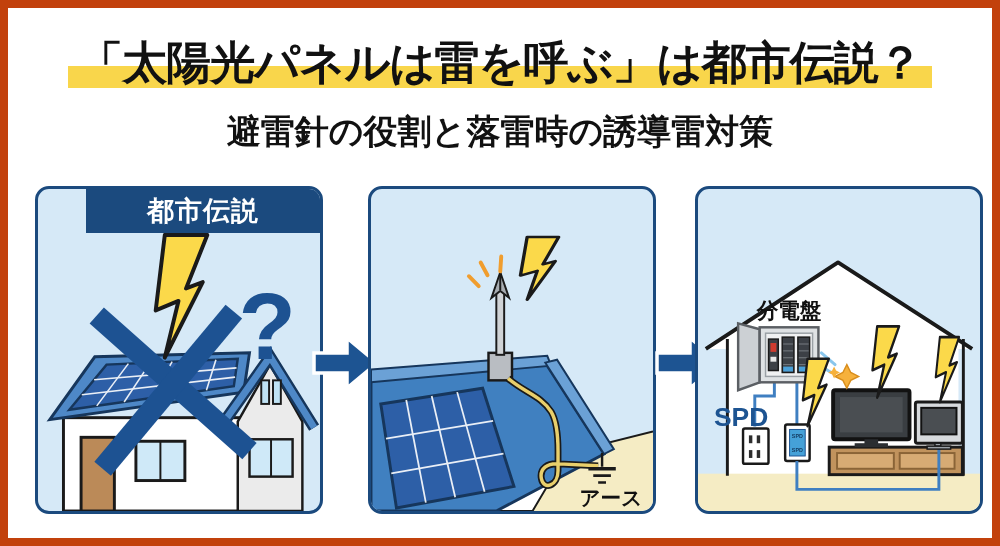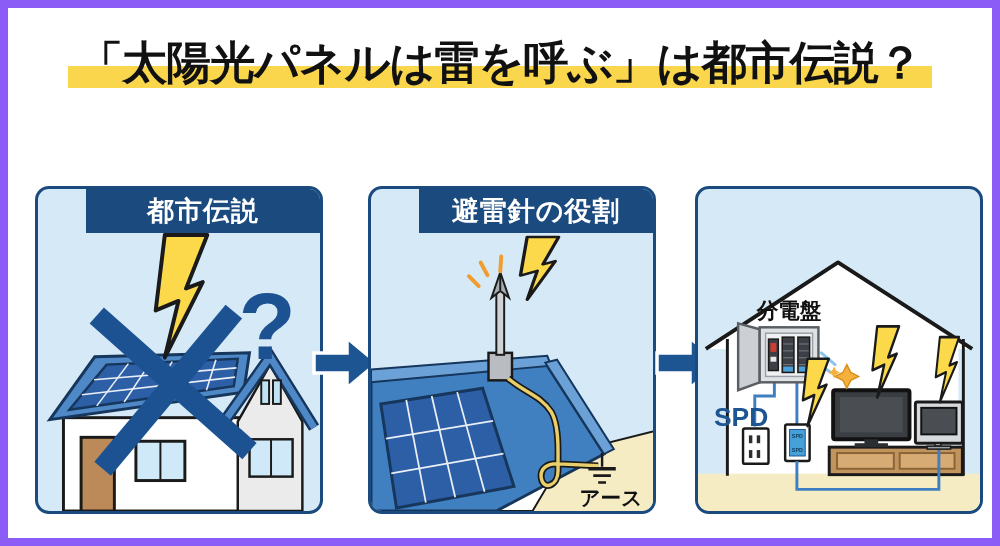--- a/index.html
+++ b/index.html
@@ -2,21 +2,21 @@
 <html><head>
 <meta charset="utf-8">
 <style>
   html,body{margin:0;padding:0}
   body{
     width:1000px;height:546px;position:relative;overflow:hidden;
     background:#ffffff;
     font-family:"Liberation Sans","DejaVu Sans",sans-serif;
     -webkit-font-smoothing:antialiased;
   }
-  .frame{position:absolute;inset:0;border:8px solid #8b5cf6;background:#ffffff;box-sizing:border-box}
+  .frame{position:absolute;inset:0;border:8px solid #c2410c;background:#ffffff;box-sizing:border-box}
   .title{
     position:absolute;top:22px;left:0;width:100%;margin:0;text-align:center;
     font-size:45px;font-weight:800;color:#111;letter-spacing:-1px;line-height:1.45;
   }
   .title .hl{background:linear-gradient(to bottom,transparent 56%,#f9d64b 56%);padding:0 10px}
   .subtitle{
     position:absolute;top:101px;left:0;width:100%;margin:0;text-align:center;
     font-size:34px;font-weight:800;color:#111;
   }
   .panel{
@@ -31,20 +31,21 @@
   .panel-body{position:absolute;top:44px;left:0;right:0;bottom:0}
   .panel-body svg{display:block;width:100%;height:100%}
   .arrow{position:absolute;top:324px;width:70px;height:62px}
 </style>
 </head>
 <body>
 
 <div class="frame">
 
   <h1 class="title"><span class="hl">「太陽光パネルは雷を呼ぶ」は都市伝説？</span></h1>
+  <h2 class="subtitle">避雷針の役割と落雷時の誘導雷対策</h2>
 
   <section class="panel" style="left:27px">
     <div class="panel-header">都市伝説</div>
     <div class="panel-body">
       <svg viewBox="0 0 288 283" preserveAspectRatio="none">
         <defs>
           <path id="bolt" d="M10,0 L38,0 L24,34 L35,30 L10,78 L19,42 L4,48 Z"></path>
         </defs>
         <g>
           <rect x="26" y="188" width="180" height="95" fill="#ffffff" stroke="#1a1a1a" stroke-width="3"></rect>
@@ -88,21 +89,20 @@
         <text x="234" y="128" text-anchor="middle" font-size="96" font-weight="900" fill="#1d5292">?</text>
       </svg>
     </div>
   </section>
 
   <svg class="arrow" style="left:303px" viewBox="0 0 70 62">
     <polygon points="3,21 36,21 36,6 66,31 36,56 36,41 3,41" fill="#1d5492" stroke="#ffffff" stroke-width="3.5"></polygon>
   </svg>
 
   <section class="panel" style="left:360px">
-    <div class="panel-header">避雷針の役割</div>
     <div class="panel-body">
       <svg viewBox="0 0 288 283" preserveAspectRatio="none">
         <polygon points="190,134 260,283 126,283" fill="#ffffff" stroke="#1a1a1a" stroke-width="2"></polygon>
         <g>
           <polygon points="200,224 288,202 288,283 165,283" fill="#f5ecc4"></polygon>
           <path d="M165,283 L200,224 L288,202" fill="none" stroke="#1a1a1a" stroke-width="2"></path>
         </g>
         <g>
           <polygon points="0,146 178,132 238,225 128,283 0,283" fill="#4080c0" stroke="#16365c" stroke-width="3"></polygon>
           <polygon points="0,139 180,125 184,135 0,152" fill="#6ba1d6" stroke="#16365c" stroke-width="2"></polygon>

